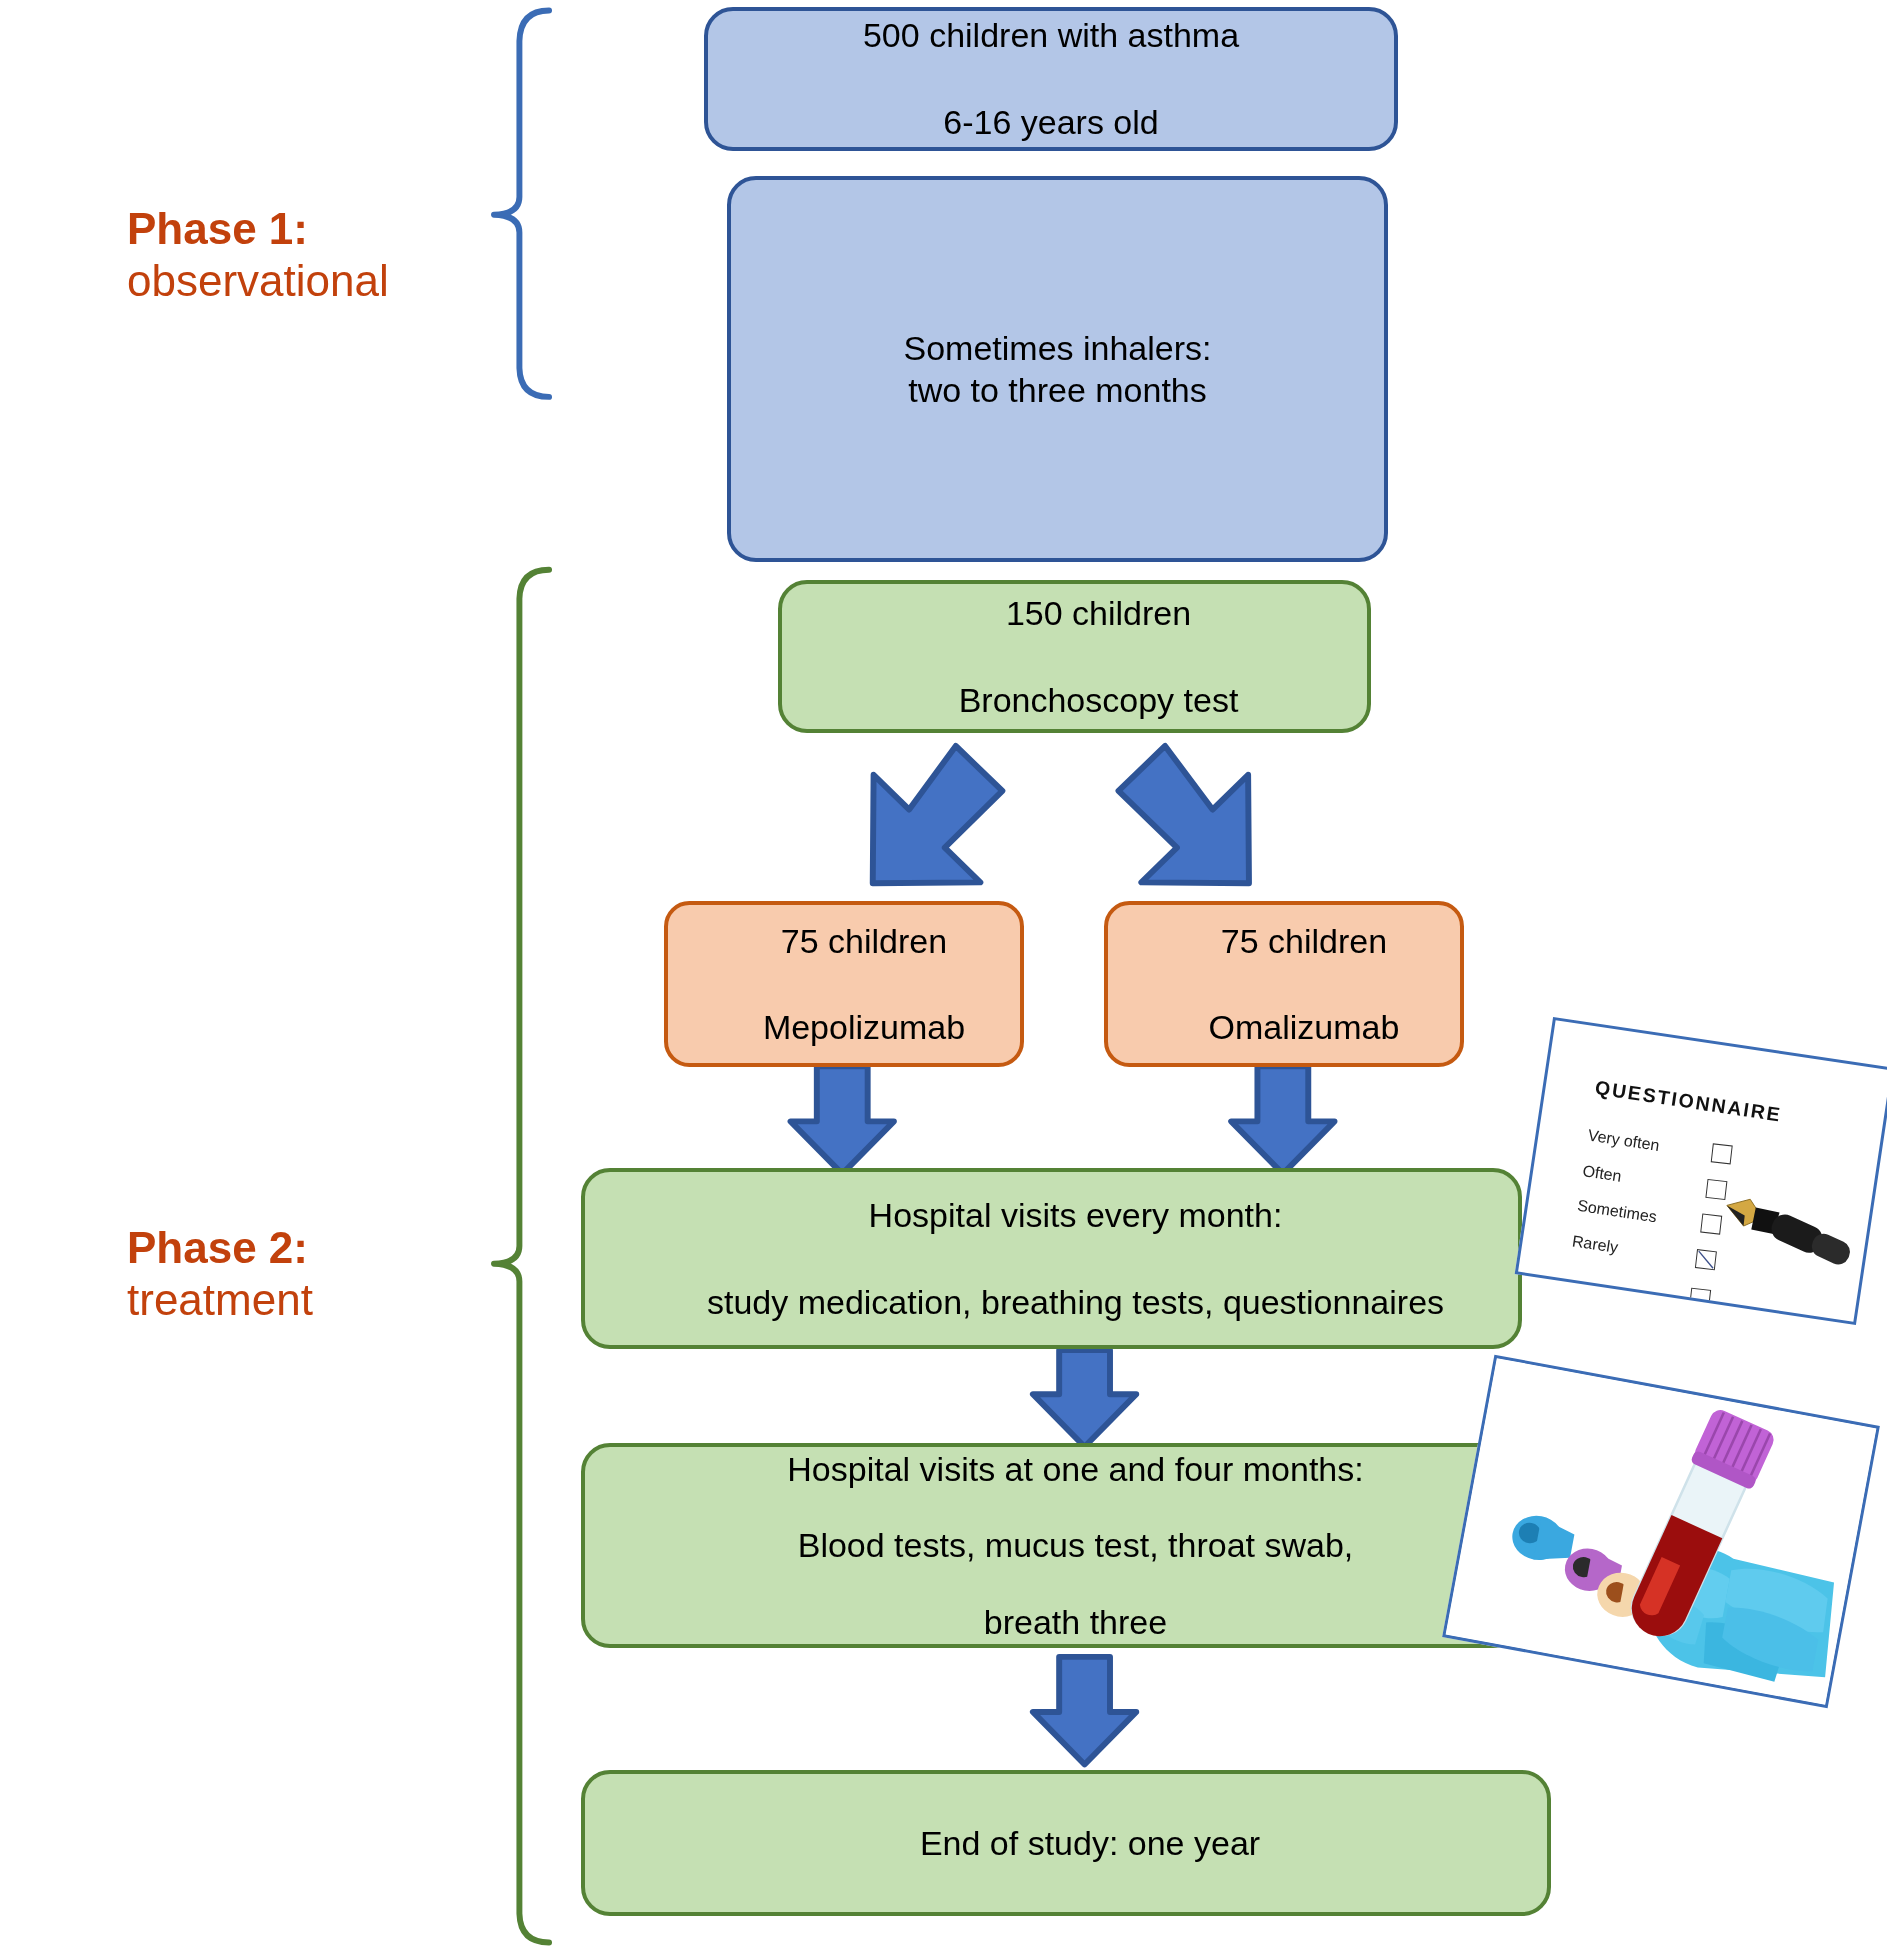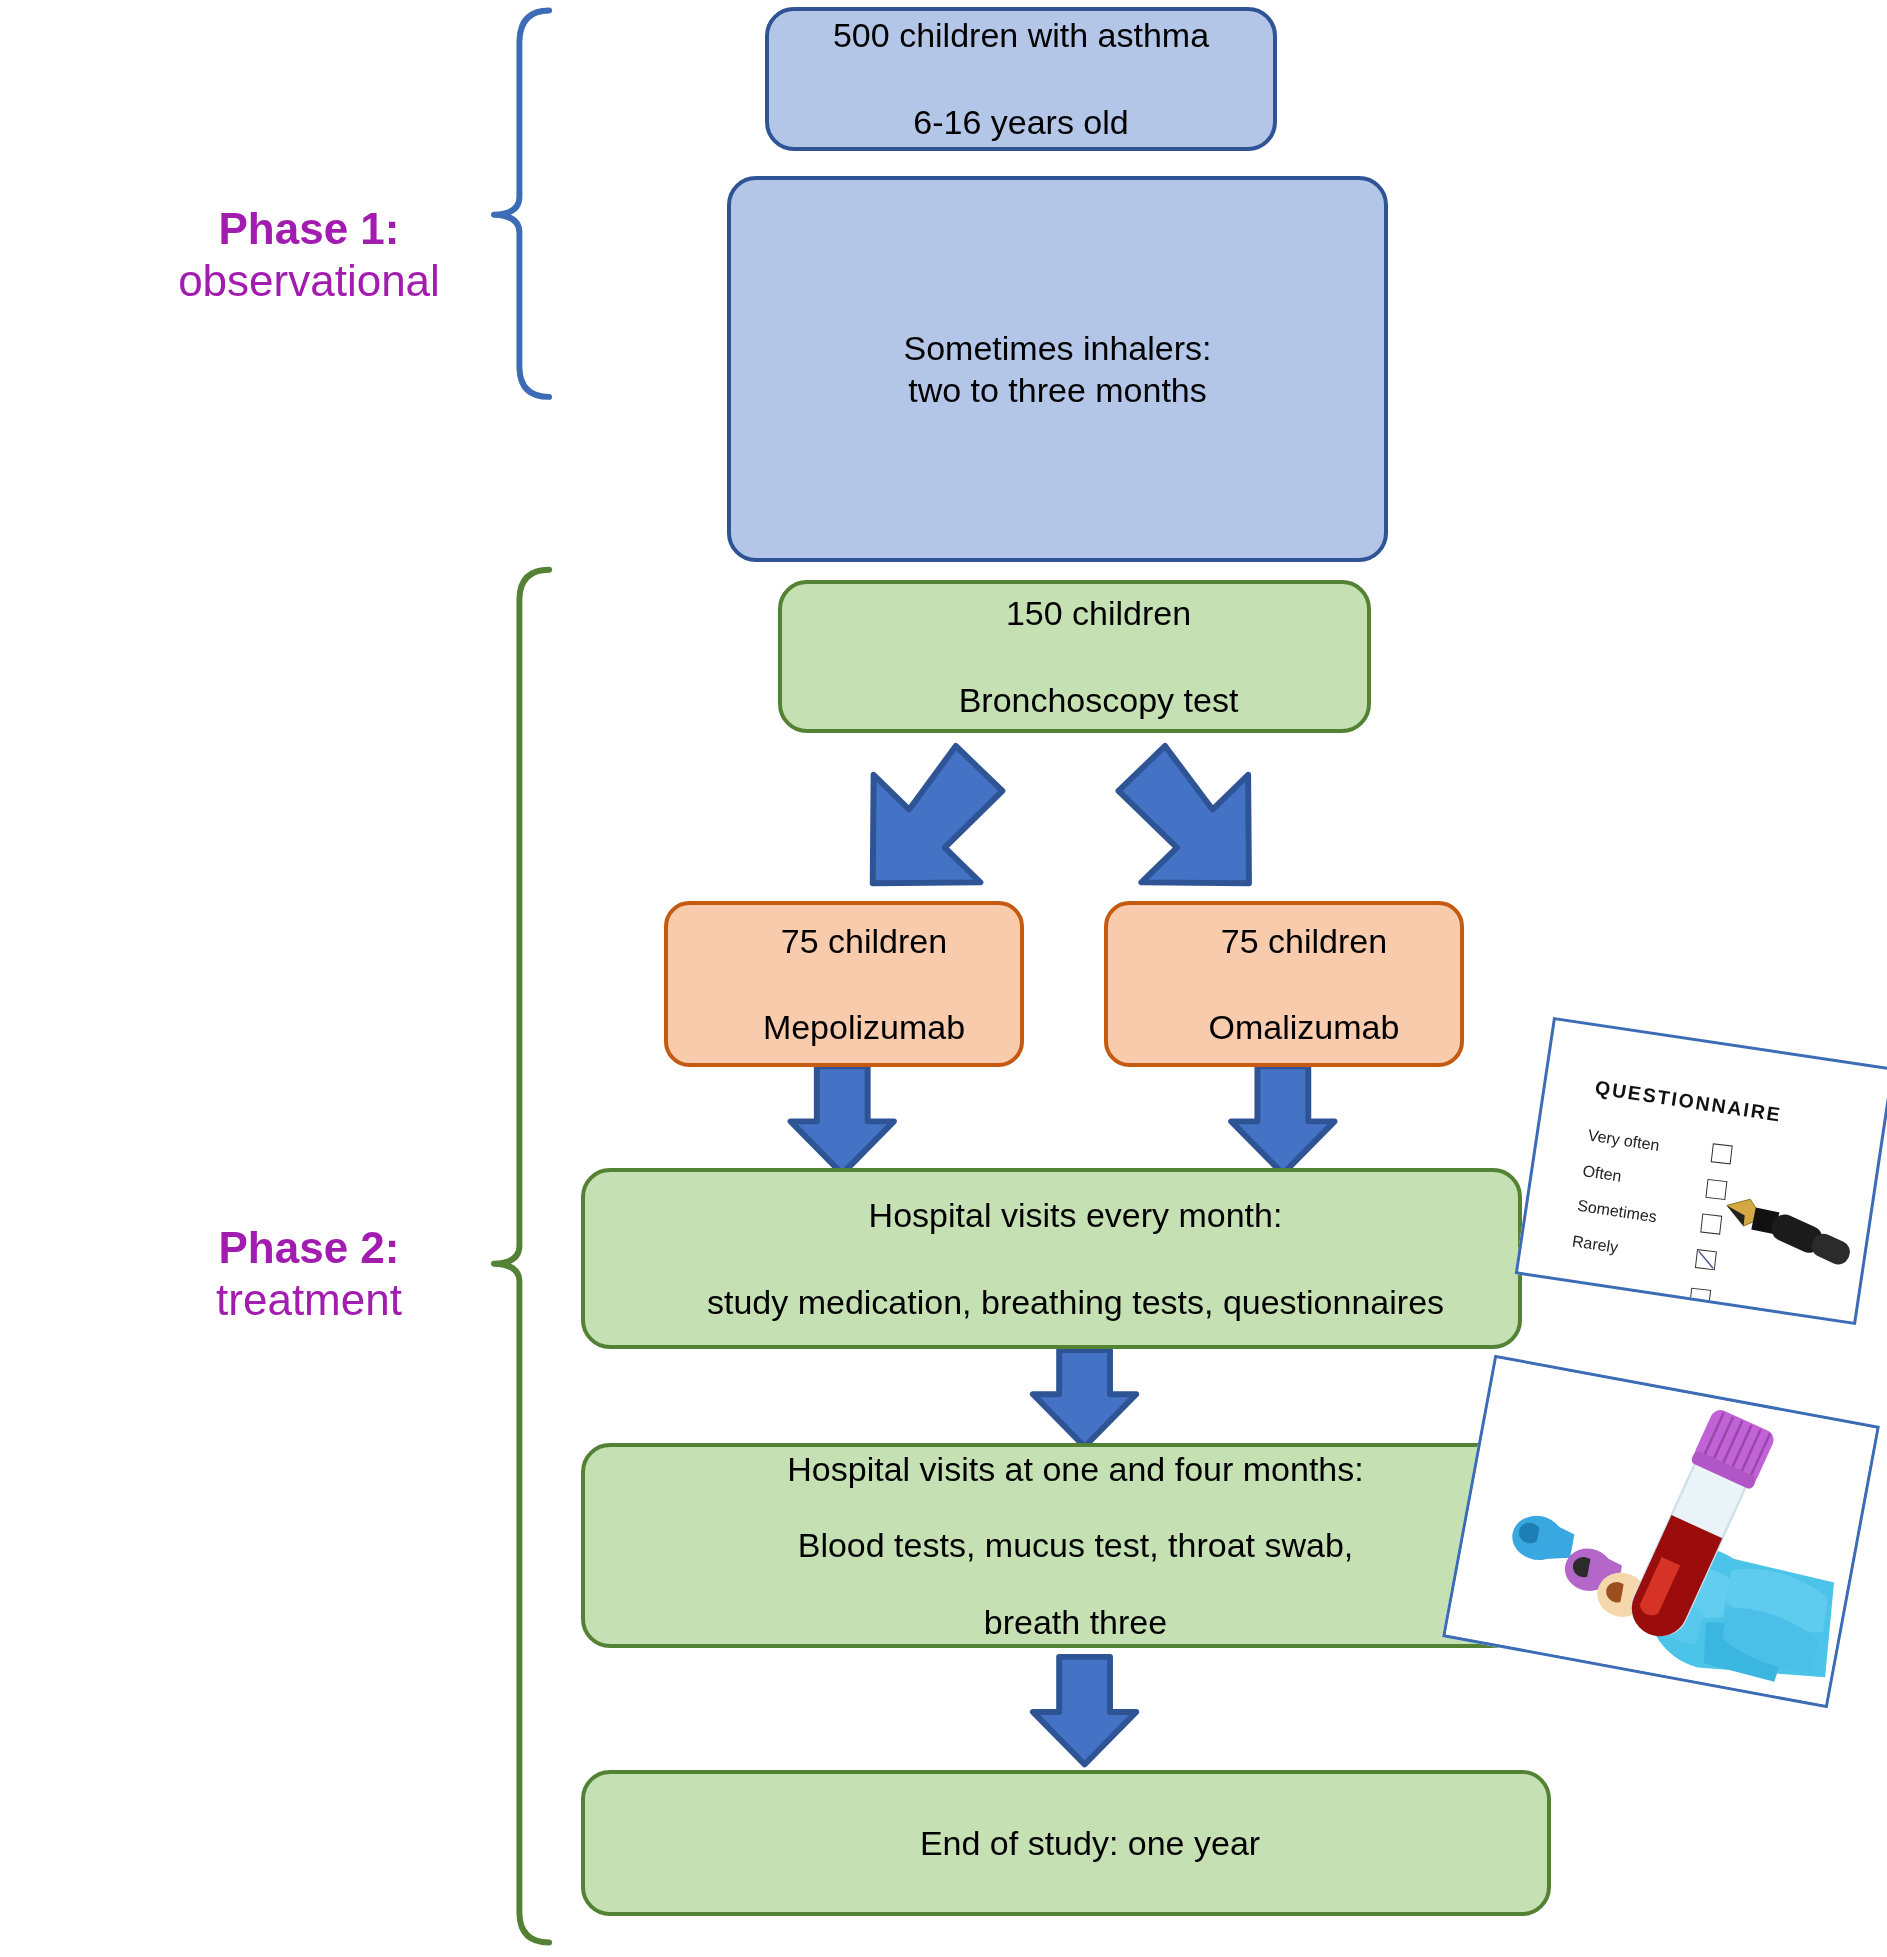--- a/index.html
+++ b/index.html
@@ -10,22 +10,21 @@
   #canvas {
     position: relative;
     width: 1887px;
     height: 1958px;
     background: #ffffff;
     overflow: hidden;
     font-family: "Liberation Sans", sans-serif;
   }
   .phase-label {
     position: absolute;
-    text-align: center;
-    color: #a21caf;
+    color: #c2410c;
     line-height: 1.18;
   }
   .phase-label .pl-title {
     font-weight: bold;
     font-size: 44px;
     display: block;
   }
   .phase-label .pl-sub {
     font-weight: normal;
     font-size: 44px;
@@ -170,21 +169,21 @@
 
     <g>
       <path d="M 1250 1593 L 1310 1593 L 1310 1645 L 1341 1645 L 1280 1707 L 1219 1645 L 1250 1645 Z" fill="#4472c4" stroke="#2e5496" stroke-width="7" stroke-linejoin="round"></path>
     </g>
 
     <g>
       <path d="M 1250 1955 L 1310 1955 L 1310 2020 L 1341 2020 L 1280 2082 L 1219 2020 L 1250 2020 Z" fill="#4472c4" stroke="#2e5496" stroke-width="7" stroke-linejoin="round"></path>
     </g>
   </svg>
 
-  <div class="node node-blue" style="left:765px; top:6.8px; width:512px; height:144px;">
+  <div class="node node-blue" style="left:704px; top:6.8px; width:694px; height:144px;">
     <span class="ln">500 children with asthma</span>
     <span class="gap-md"></span>
     <span class="ln">6-16 years old</span>
   </div>
 
   <div class="node node-blue" style="left:727px; top:176px; width:661px; height:386px;">
     <span class="ln">Sometimes inhalers:</span>
     <span class="ln">two to three months</span>
   </div>
 

